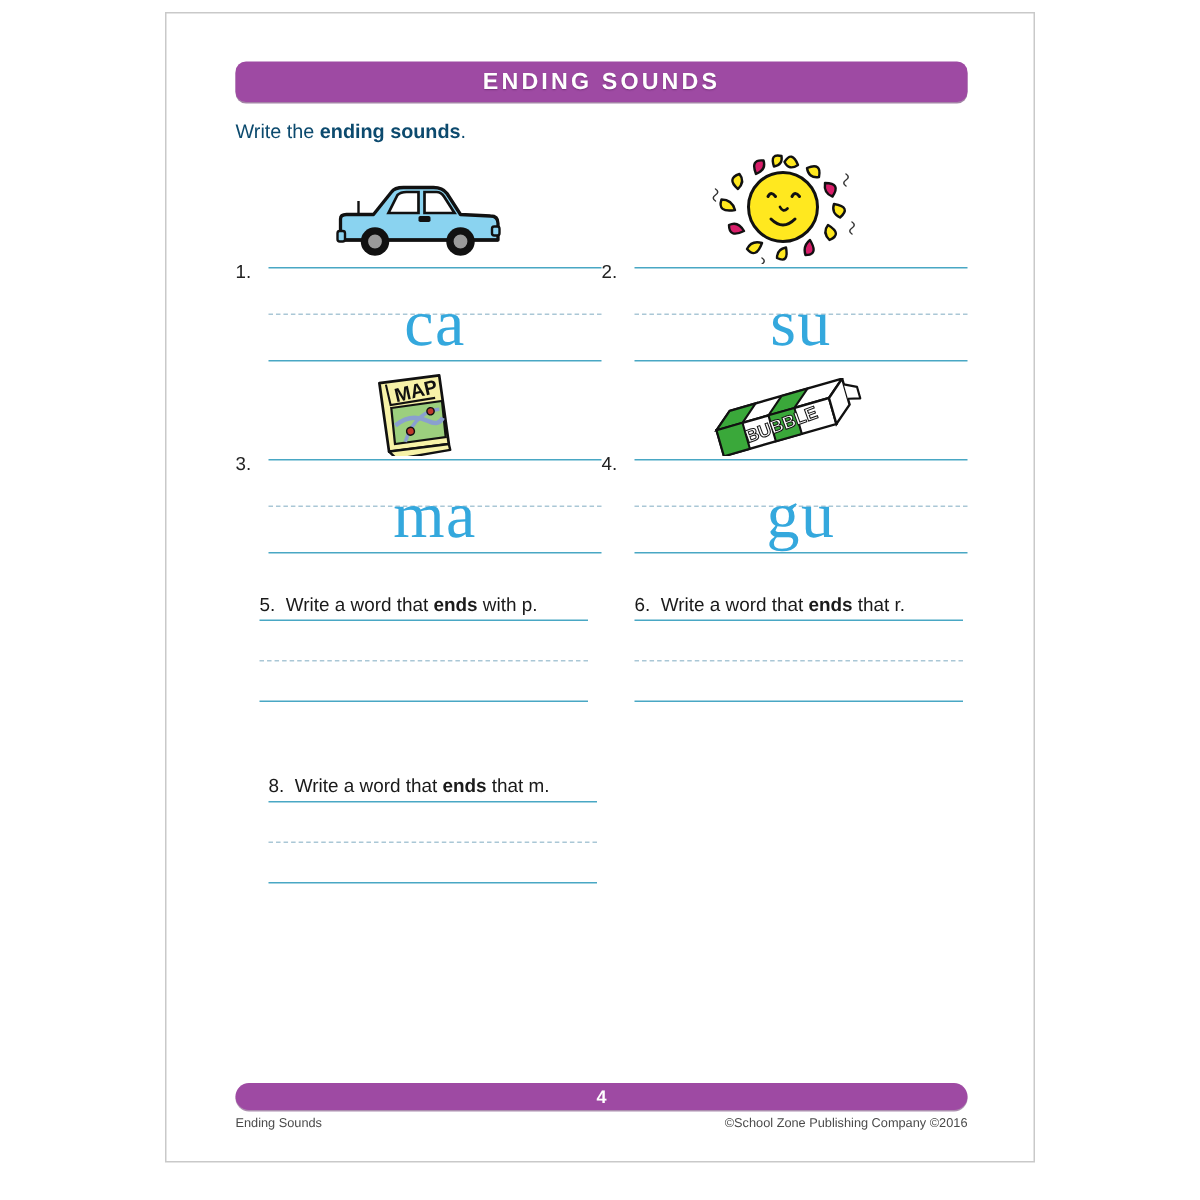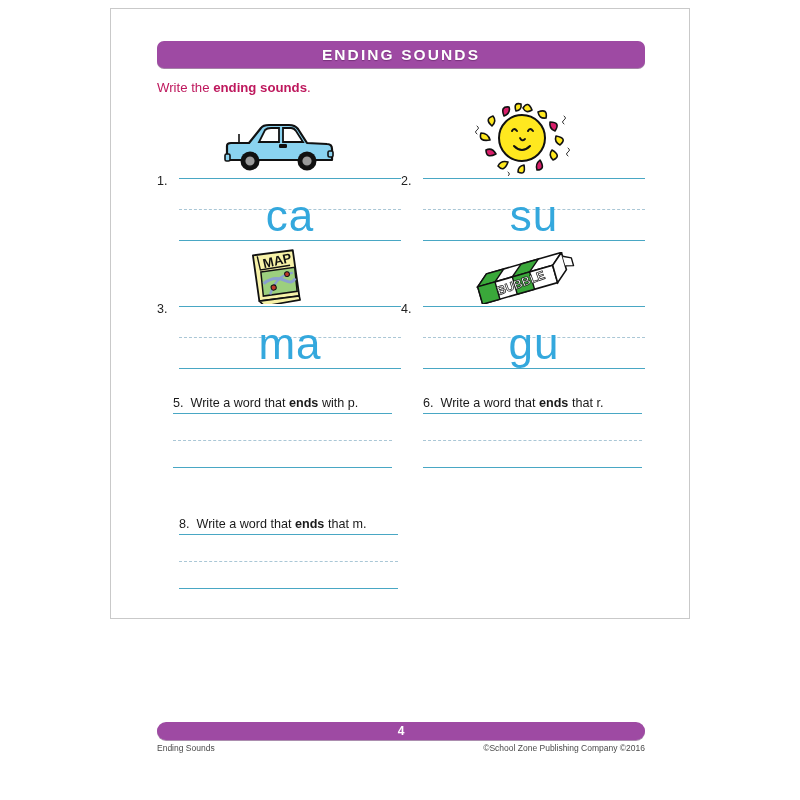--- a/index.html
+++ b/index.html
@@ -19,21 +19,21 @@
     height: 800px;
     background: #ffffff;
   }
 
   
   .sheet {
     position: absolute;
     left: 110px;
     top: 8px;
     width: 580px;
-    height: 611px;
+    height: 767px;
     background: #ffffff;
     border: 1px solid #c9c9c9;
     box-sizing: border-box;
   }
 
   .sheet-inner {
     position: absolute;
     left: 46px;
     top: 32px;
     width: 488px;
@@ -58,21 +58,21 @@
     font-weight: bold;
     letter-spacing: 2.1px;
     white-space: nowrap;
     text-shadow: 0 1px 1px rgba(70,20,75,.45);
   }
 
   
   .directions {
     margin-top: 11px;
     font-size: 13.2px;
-    color: #be185d;
+    color: #0c4a6e;
     line-height: 17px;
   }
   .directions b { font-weight: bold; }
 
   
   .pic-grid {
     position: relative;
     margin-top: 8px;
   }
   .pic-row {
@@ -133,21 +133,21 @@
   }
   .rules .answer {
     position: absolute;
     left: 0;
     right: 0;
     top: 14px;
     text-align: center;
     font-size: 44px;
     line-height: 48px;
     color: #34a8dd;
-    font-family: Liberation Sans, sans-serif;
+    font-family: Liberation Serif, serif;
     font-weight: 300;
     letter-spacing: 1px;
   }
 
   
   .q-grid { margin-top: 26px; }
   .q-row { display: flex; }
   .q-row + .q-row { margin-top: 48px; }
   .q-cell {
     width: 244px;

